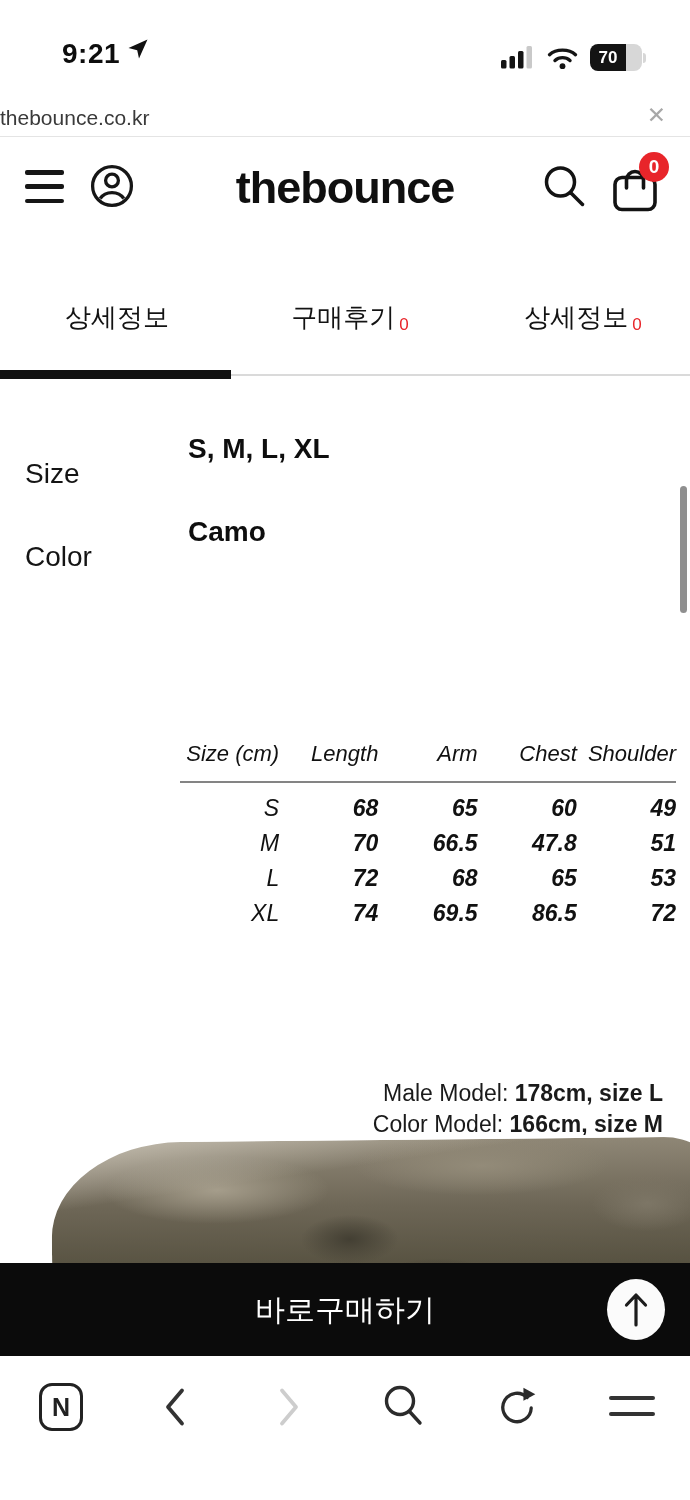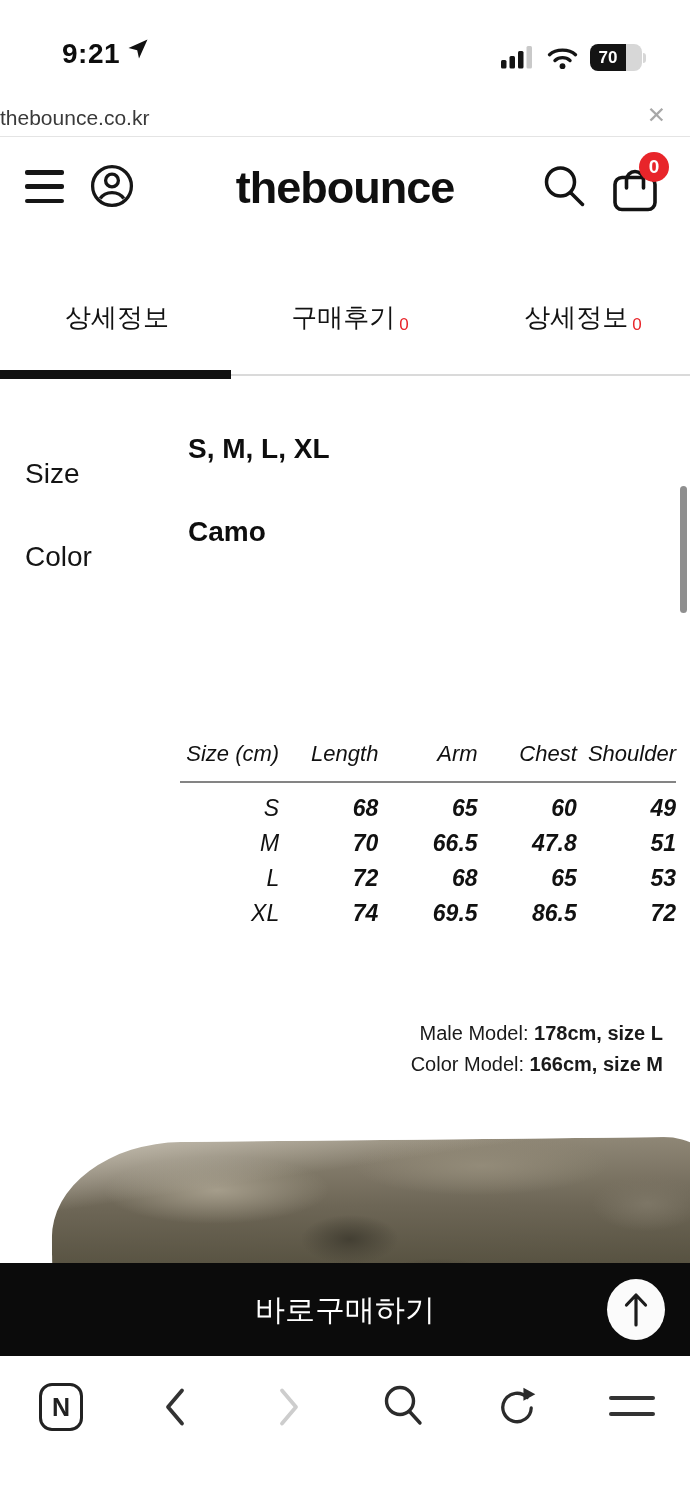--- a/index.html
+++ b/index.html
@@ -48,21 +48,21 @@
 
   
   .size-table { position:absolute; left:180px; top:741px; width:496px; }
   .t-row { display:grid; grid-template-columns:repeat(5,1fr); text-align:right;font-style:italic; }
   .t-head { font-size:22px; font-weight:400; color:#111; padding-bottom:14px; }
   .t-divider { height:2px; background:#848484; margin-bottom:8px; }
   .t-body { height:35px; line-height:35px; font-size:23px; font-weight:700; }
   .t-body .rowlabel { font-weight:400; }
 
   
-  .model-info { position:absolute; right:27px; top:1018px; text-align:right; font-size:20px; line-height:31px; color:#1a1a1a; }
+  .model-info { position:absolute; right:27px; top:1078px; text-align:right; font-size:23px; line-height:31px; color:#1a1a1a; }
   .model-info .b { font-weight:700; }
 
   
   .product-image { position:absolute; top:1135px; left:0; width:690px; height:128px; overflow:hidden; background:#fff; }
   .camo { position:absolute; left:52px; top:5px; right:-24px; height:220px;
     border-radius:130px 50px 0 0 / 95px 34px 0 0; transform:rotate(-.6deg);
     background:
       linear-gradient(172deg, rgba(208,202,189,.85) 0%, rgba(208,202,189,0) 22%),
       radial-gradient(90px 45px at 12% 75%, #35322a 0%, rgba(53,50,42,0) 70%),
       radial-gradient(130px 55px at 35% 90%, #4e4738 0%, rgba(78,71,56,0) 70%),

